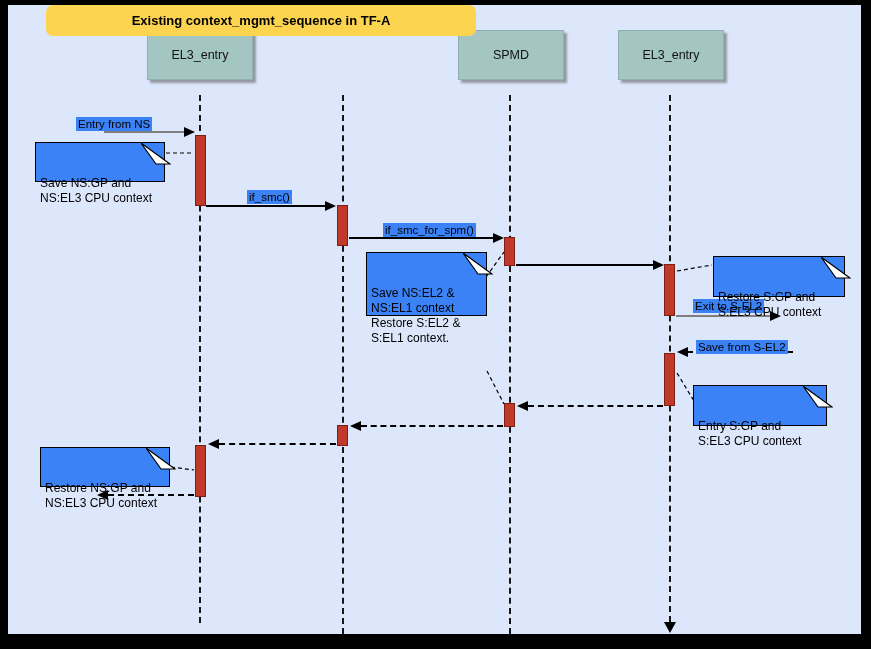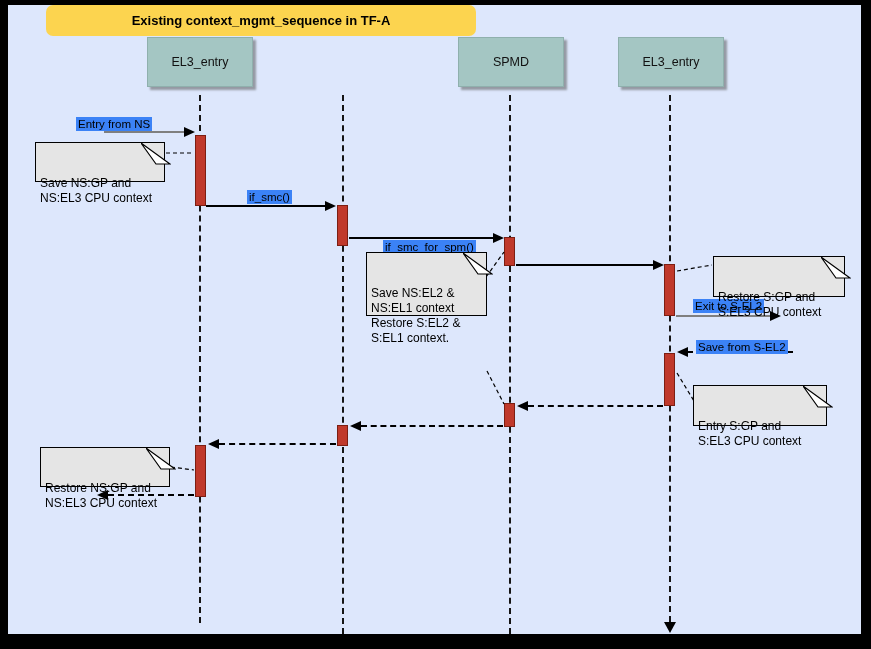--- a/index.html
+++ b/index.html
@@ -7,21 +7,21 @@
     position:relative; width:871px; height:649px; background:#000;
     font-family:"Liberation Sans", sans-serif; overflow:hidden;
   }
   .canvas { position:absolute; left:8px; top:5px; width:853px; height:629px; background:#dde7fc; }
   .title {
     position:absolute; left:46px; top:5px; width:430px; height:31px;
     background:#fcd44f; border-radius:7px; color:#000; font-weight:bold;
     font-size:13px; line-height:31px; text-align:center; z-index:6;
   }
   .head {
-    position:absolute; top:37px; width:106px; height:50px; background:#a4c6c3;
+    position:absolute; top:30px; width:106px; height:50px; background:#a4c6c3;
     border:1px solid #8fb0ad; box-shadow:3px 3px 2px rgba(90,90,90,0.55);
     display:flex; align-items:center; justify-content:center;
     font-size:12.5px; color:#111; z-index:4; box-sizing:border-box;
   }
   .lifeline { position:absolute; width:0; border-left:2px dashed #151515; z-index:1; }
   .act {
     position:absolute; width:11px; background:#c0392b; border:1px solid #7c1e12;
     box-sizing:border-box; z-index:2;
   }
   .msg { position:absolute; height:0; z-index:3; }
@@ -30,21 +30,21 @@
   .dash  { border-top:2px dashed #000; }
   .ah { position:absolute; width:0; height:0; z-index:3; }
   .ah.r { border-top:5px solid transparent; border-bottom:5px solid transparent; border-left:11px solid #000; }
   .ah.l { border-top:5px solid transparent; border-bottom:5px solid transparent; border-right:11px solid #000; }
   .ah.d { border-left:6px solid transparent; border-right:6px solid transparent; border-top:11px solid #000; }
   .lbl {
     position:absolute; background:#3b82f6; color:#000; font-size:11.5px;
     padding:0 2px; white-space:nowrap; z-index:4; line-height:14px;
   }
   .note {
-    position:absolute; background:#e5e5e5; border:1px solid #000; color:#000;
+    position:absolute; background:#3b82f6; border:1px solid #000; color:#000;
     font-size:12px; line-height:15px; padding:3px 4px 2px; white-space:pre-line;
     box-sizing:border-box; z-index:5;
   }
   .flap { position:absolute; top:-1px; right:-7px; }
   .overlay { position:absolute; left:0; top:0; z-index:2; }
 </style>
 </head>
 <body>
 
 <div class="frame">
@@ -89,21 +89,21 @@
   <div class="msg gray" style="left:104px; top:131px; width:80px;"></div>
   <div class="ah r" style="left:184px; top:127px;"></div>
   <div class="lbl" style="left:76px; top:117px;">Entry from NS</div>
 
   <div class="msg solid" style="left:206px; top:205px; width:119px;"></div>
   <div class="ah r" style="left:325px; top:201px;"></div>
   <div class="lbl" style="left:247px; top:190px;">if_smc()</div>
 
   <div class="msg solid" style="left:349px; top:237px; width:144px;"></div>
   <div class="ah r" style="left:493px; top:233px;"></div>
-  <div class="lbl" style="left:383px; top:240px;">if_smc_for_spm()</div>
+  <div class="lbl" style="left:383px; top:223px;">if_smc_for_spm()</div>
 
   <div class="msg solid" style="left:516px; top:264px; width:137px;"></div>
   <div class="ah r" style="left:653px; top:260px;"></div>
 
   <div class="msg gray" style="left:676px; top:315px; width:94px;"></div>
   <div class="ah r" style="left:770px; top:311px;"></div>
   <div class="lbl" style="left:693px; top:299px;">Exit to S-EL2</div>
 
   <div class="msg dash" style="left:687px; top:351px; width:106px;"></div>
   <div class="ah l" style="left:677px; top:347px;"></div>

